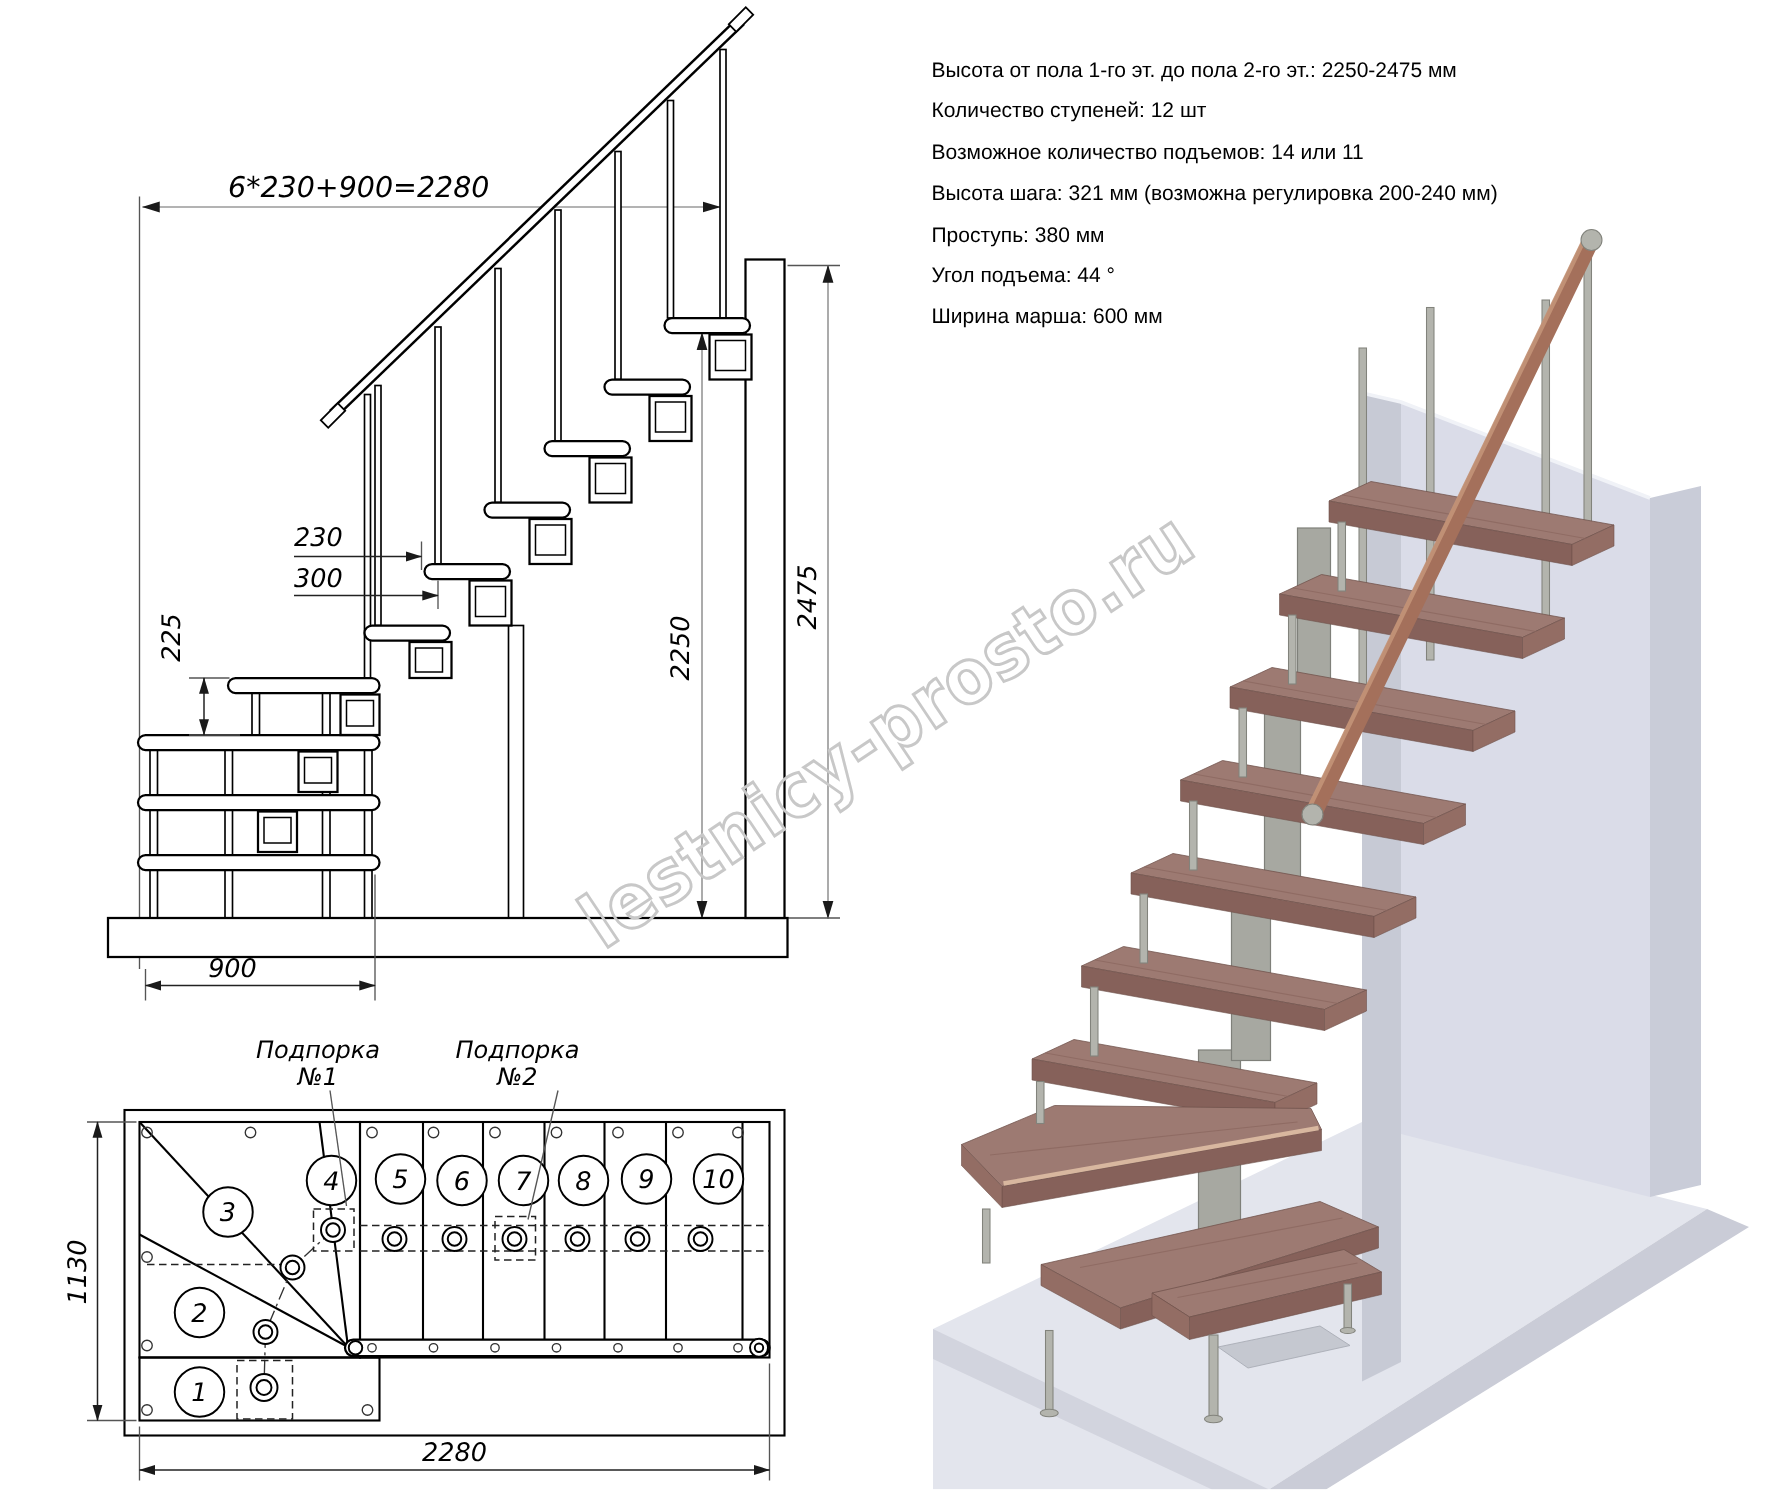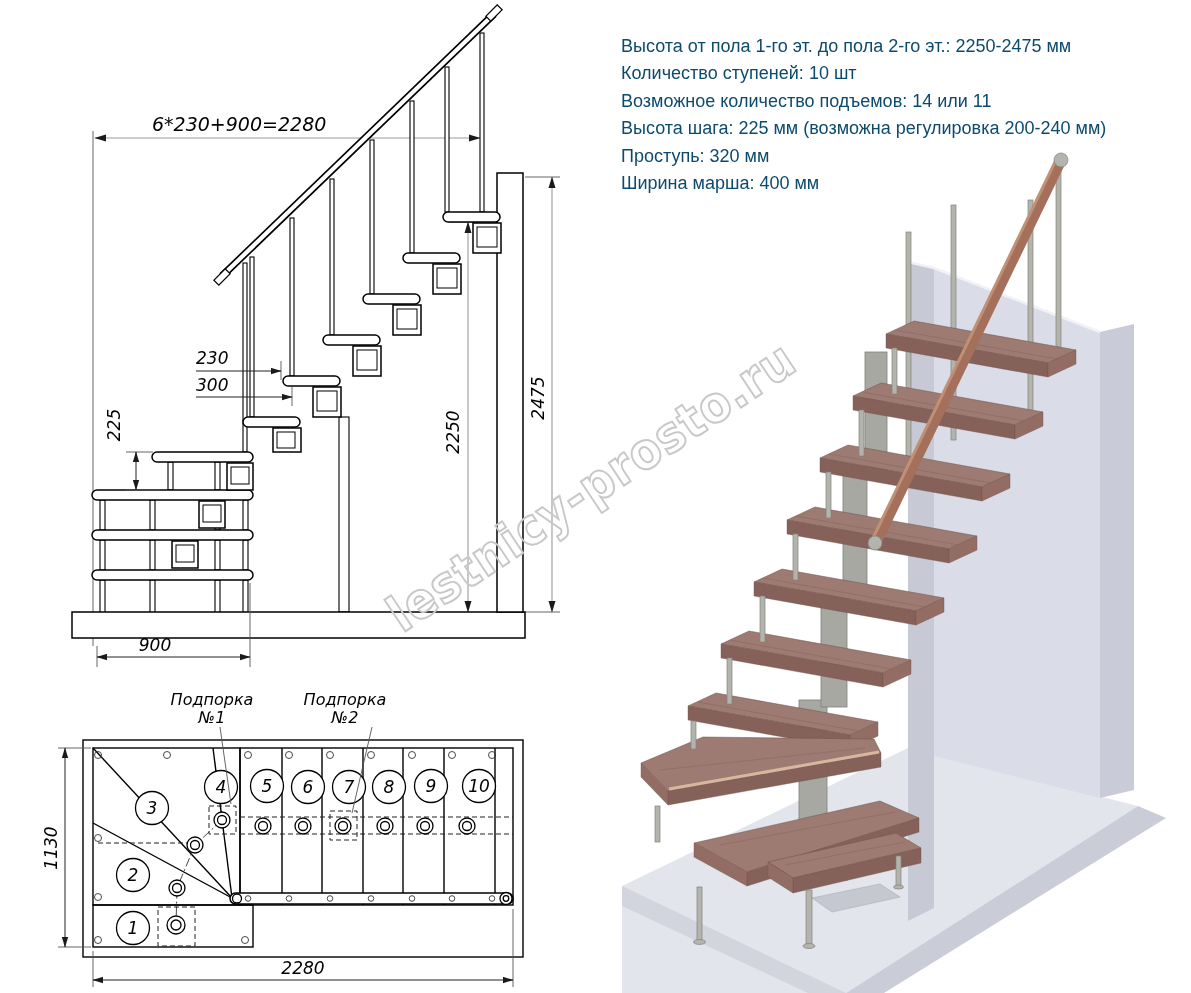--- a/index.html
+++ b/index.html
@@ -1,19 +1,19 @@
 <!DOCTYPE html>
 <html><head>
 <meta charset="utf-8">
 <style>
   html,body{margin:0;padding:0;background:#fff;}
   .canvas{position:relative;width:1191px;height:993px;background:#fff;overflow:hidden;
           font-family:"Liberation Sans",sans-serif;}
-  .specs{position:absolute;left:621px;top:33px;width:566px;color:#0c4a6e;
-         font-size:18px;line-height:27.4px;white-space:nowrap;}
+  .specs{position:absolute;left:621px;top:33px;width:566px;color:#000000;
+         font-size:14px;line-height:27.4px;white-space:nowrap;}
   svg{position:absolute;left:0;top:0;}
   
   .ln{fill:none;stroke:#000;stroke-width:1.4;}
   .bar{fill:#fff;stroke:#000;stroke-width:1.5;}
   .bal{fill:#fff;stroke:#000;stroke-width:1.1;}
   .bx{fill:#fff;stroke:#000;stroke-width:1.5;}
   .bxi{fill:#fff;stroke:#000;stroke-width:1;}
   .thin{fill:none;stroke:#555;stroke-width:.9;}
   .dimg{fill:none;stroke:#9a9a9a;stroke-width:1.1;}
   .dimd{fill:none;stroke:#222;stroke-width:1;}
@@ -360,19 +360,20 @@
     <line class="thin" x1="513" y1="909" x2="513" y2="987"></line>
     <line class="dimd" x1="93" y1="980" x2="513" y2="980" marker-start="url(#arr)" marker-end="url(#arr)"></line>
     <text class="dim" x="303" y="974" text-anchor="middle">2280</text>
   </g>
 
   <text class="wm" x="601" y="501" text-anchor="middle" textLength="478" lengthAdjust="spacingAndGlyphs" transform="rotate(-33.7 601 501)">lestnicy-prosto.ru</text>
 </svg>
 
 <div class="specs">
   <div>Высота от пола 1-го эт. до пола 2-го эт.: 2250-2475 мм</div>
-  <div>Количество ступеней: 10 шт</div>
+  <div>Количество ступеней: 12 шт</div>
   <div>Возможное количество подъемов: 14 или 11</div>
-  <div>Высота шага: 225 мм (возможна регулировка 200-240 мм)</div>
-  <div>Проступь: 320 мм</div>
-  <div>Ширина марша: 400 мм</div>
+  <div>Высота шага: 321 мм (возможна регулировка 200-240 мм)</div>
+  <div>Проступь: 380 мм</div>
+  <div>Угол подъема: 44 °</div>
+  <div>Ширина марша: 600 мм</div>
 </div>
 </div>
 
 </body></html>

